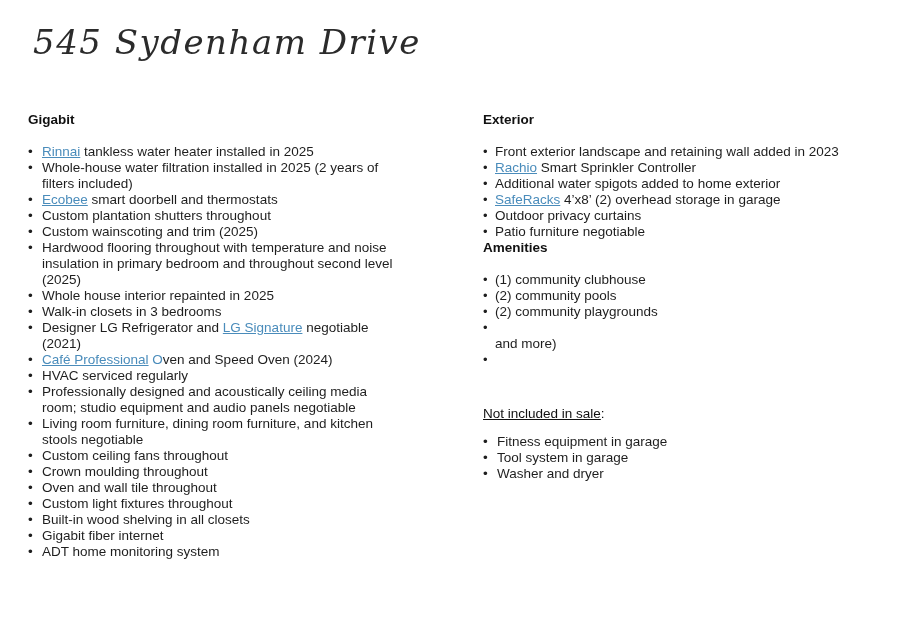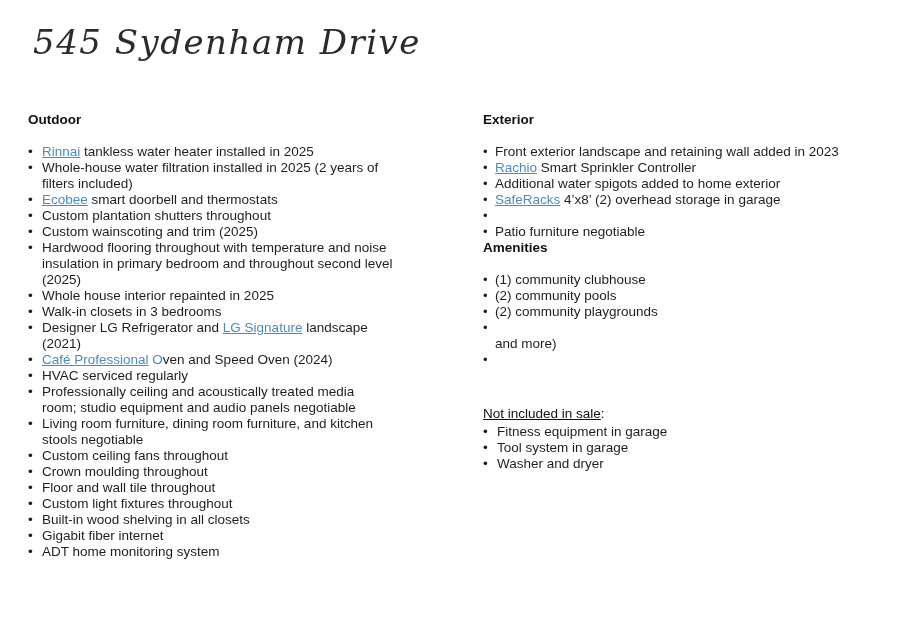--- a/index.html
+++ b/index.html
@@ -38,21 +38,21 @@
   .col-right { left: 483px; width: 420px; }
 
   .section-heading {
     font-weight: bold;
     color: var(--heading-color);
     margin: 0 0 16px 0;
   }
   .section-heading.h-underline {
     font-weight: 400;
     color: var(--heading-color);
-    margin-bottom: 2px;
+    margin-bottom: 12px;
   }
   .h-underline .u { text-decoration: underline; }
 
   #section-amenities   { }
   #section-not-included-in-sale { margin-top: 38px; }
 
   .item { display: flex; align-items: baseline; }
   .bullet { flex: 0 0 14px; color: var(--text-color); }
   #section-exterior .bullet,
   #section-amenities .bullet { flex-basis: 12px; font-size: 13px; }
@@ -65,21 +65,21 @@
   .link-color { color: var(--link-color); }
 </style>
 </head>
 <body>
 
 <div class="page">
   <div class="doc-title">545 Sydenham Drive</div>
 
   <div class="column col-left">
       <section class="section" id="section-interior">
-        <div class="section-heading"><span>Outdoor</span></div>
+        <div class="section-heading"><span>Gigabit</span></div>
         <div class="item-list">
           <div class="item">
             <span class="bullet">•</span>
             <span class="item-text"><a class="link">Rinnai</a><span> tankless water heater installed in 2025</span></span>
           </div>
           <div class="item">
             <span class="bullet">•</span>
             <span class="item-text"><span>Whole-house water filtration installed in 2025 (2 years of</span><br><span>filters included)</span></span>
           </div>
           <div class="item">
@@ -101,49 +101,49 @@
           <div class="item">
             <span class="bullet">•</span>
             <span class="item-text"><span>Whole house interior repainted in 2025</span></span>
           </div>
           <div class="item">
             <span class="bullet">•</span>
             <span class="item-text"><span>Walk-in closets in 3 bedrooms</span></span>
           </div>
           <div class="item">
             <span class="bullet">•</span>
-            <span class="item-text"><span>Designer LG Refrigerator and </span><a class="link">LG Signature</a><span> landscape</span><br><span>(2021)</span></span>
+            <span class="item-text"><span>Designer LG Refrigerator and </span><a class="link">LG Signature</a><span> negotiable</span><br><span>(2021)</span></span>
           </div>
           <div class="item">
             <span class="bullet">•</span>
             <span class="item-text"><a class="link">Café Professional</a><span class="link-color"> O</span><span>ven and Speed Oven (2024)</span></span>
           </div>
           <div class="item">
             <span class="bullet">•</span>
             <span class="item-text"><span>HVAC serviced regularly</span></span>
           </div>
           <div class="item">
             <span class="bullet">•</span>
-            <span class="item-text"><span>Professionally ceiling and acoustically treated media</span><br><span>room; studio equipment and audio panels negotiable</span></span>
+            <span class="item-text"><span>Professionally designed and acoustically ceiling media</span><br><span>room; studio equipment and audio panels negotiable</span></span>
           </div>
           <div class="item">
             <span class="bullet">•</span>
             <span class="item-text"><span>Living room furniture, dining room furniture, and kitchen</span><br><span>stools negotiable</span></span>
           </div>
           <div class="item">
             <span class="bullet">•</span>
             <span class="item-text"><span>Custom ceiling fans throughout</span></span>
           </div>
           <div class="item">
             <span class="bullet">•</span>
             <span class="item-text"><span>Crown moulding throughout</span></span>
           </div>
           <div class="item">
             <span class="bullet">•</span>
-            <span class="item-text"><span>Floor and wall tile throughout</span></span>
+            <span class="item-text"><span>Oven and wall tile throughout</span></span>
           </div>
           <div class="item">
             <span class="bullet">•</span>
             <span class="item-text"><span>Custom light fixtures throughout</span></span>
           </div>
           <div class="item">
             <span class="bullet">•</span>
             <span class="item-text"><span>Built-in wood shelving in all closets</span></span>
           </div>
           <div class="item">
@@ -173,20 +173,21 @@
           <div class="item">
             <span class="bullet">•</span>
             <span class="item-text"><span>Additional water spigots added to home exterior</span></span>
           </div>
           <div class="item">
             <span class="bullet">•</span>
             <span class="item-text"><a class="link">SafeRacks</a><span> 4’x8’ (2) overhead storage in garage</span></span>
           </div>
           <div class="item">
             <span class="bullet">•</span>
+            <span class="item-text"><span>Outdoor privacy curtains</span></span>
           </div>
           <div class="item">
             <span class="bullet">•</span>
             <span class="item-text"><span>Patio furniture negotiable</span></span>
           </div>
         </div>
       </section>
       <section class="section" id="section-amenities">
         <div class="section-heading"><span>Amenities</span></div>
         <div class="item-list">

